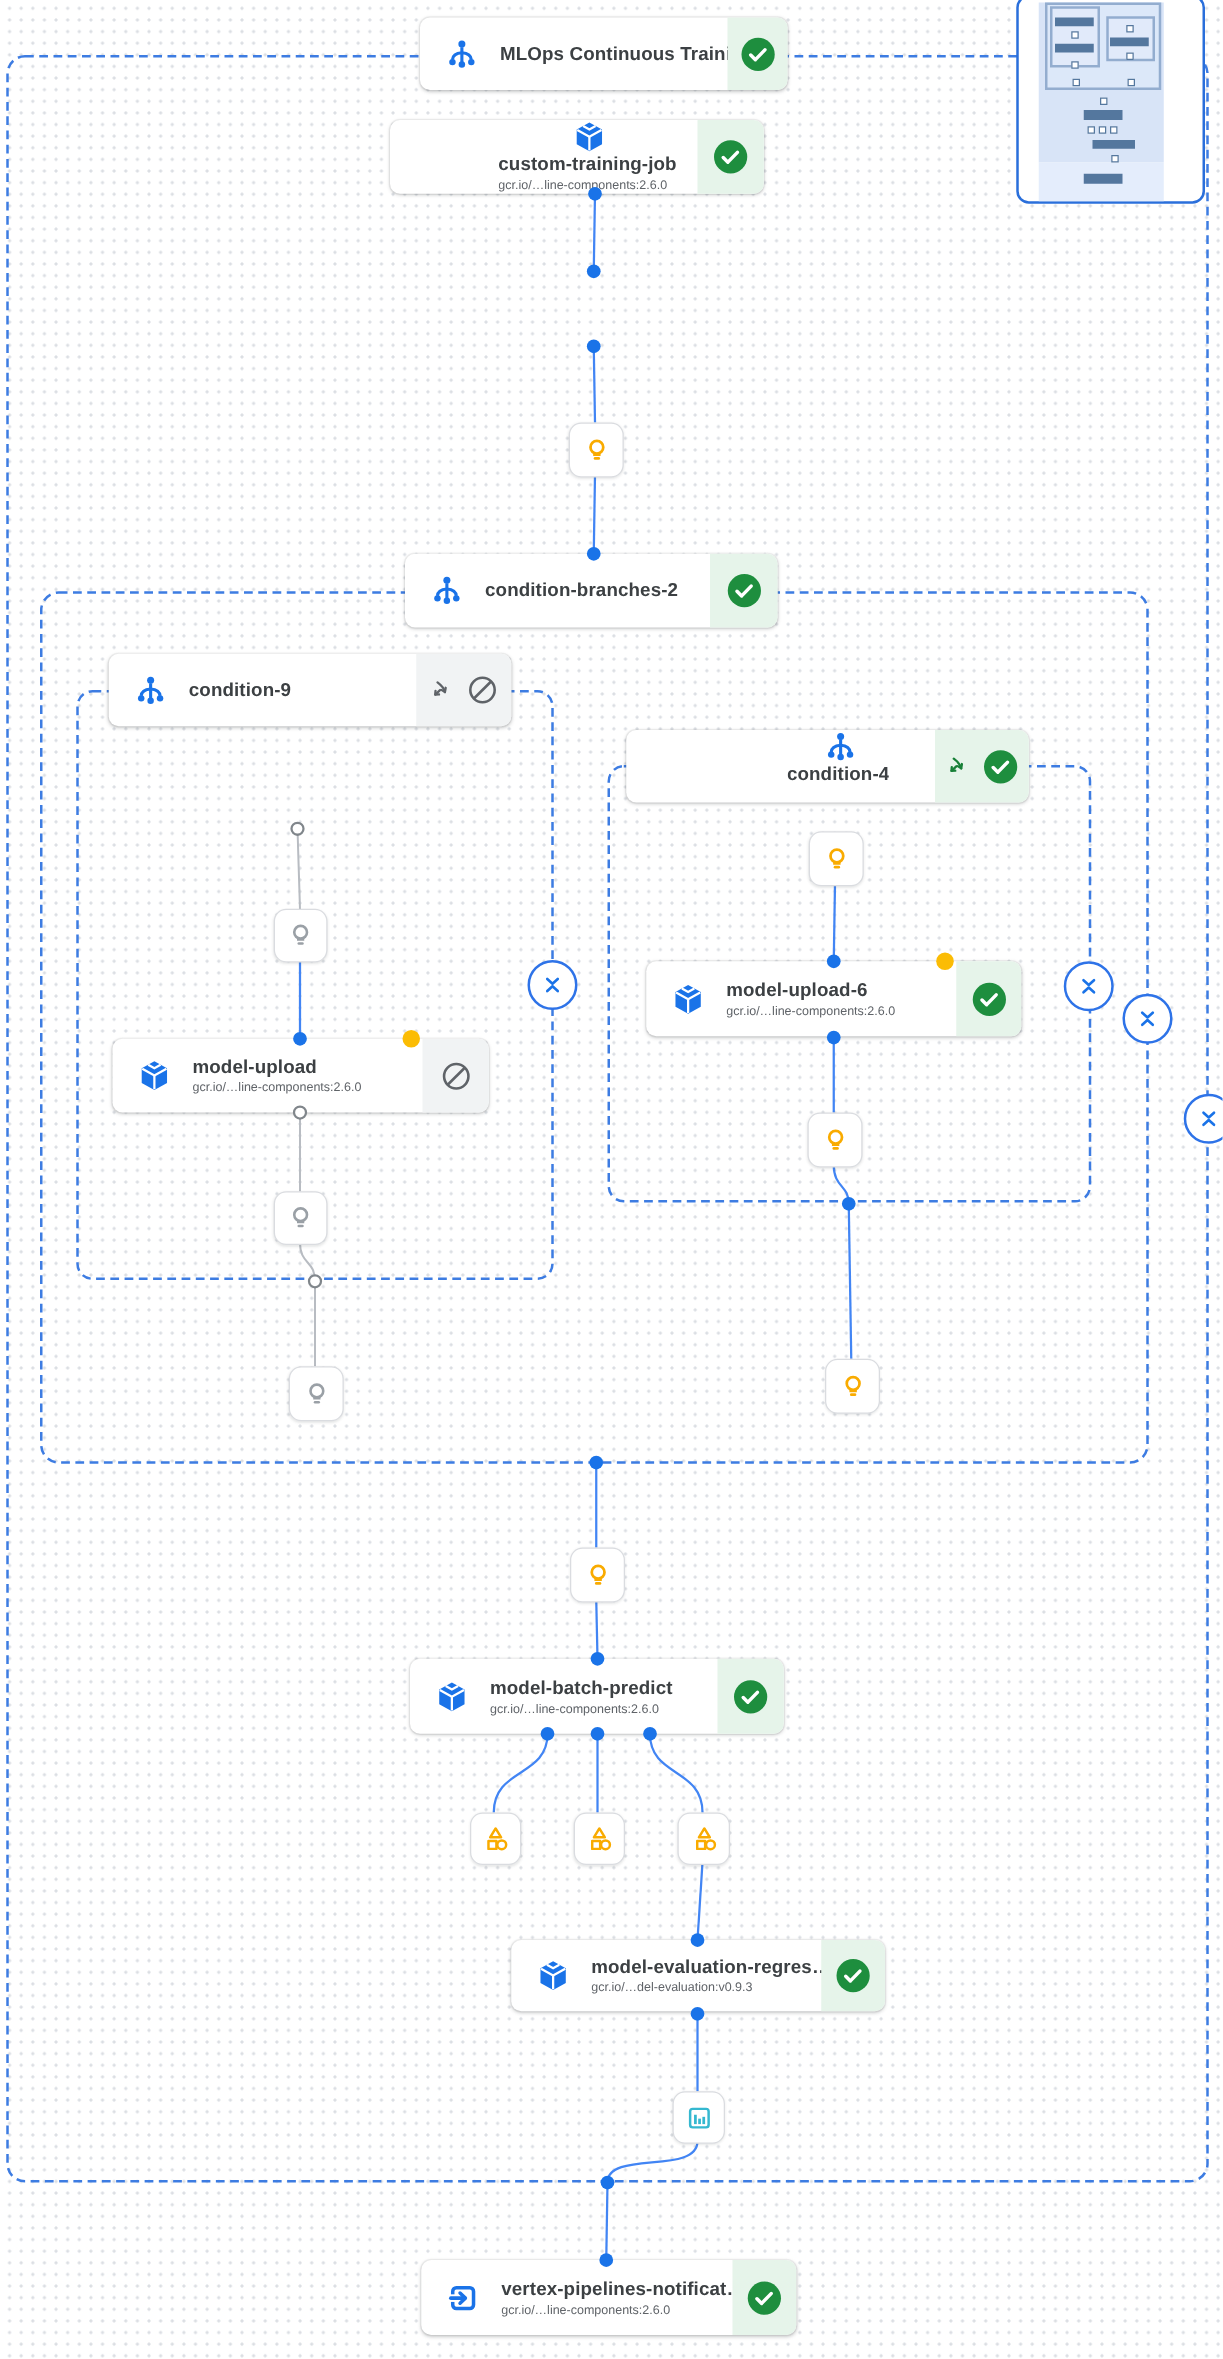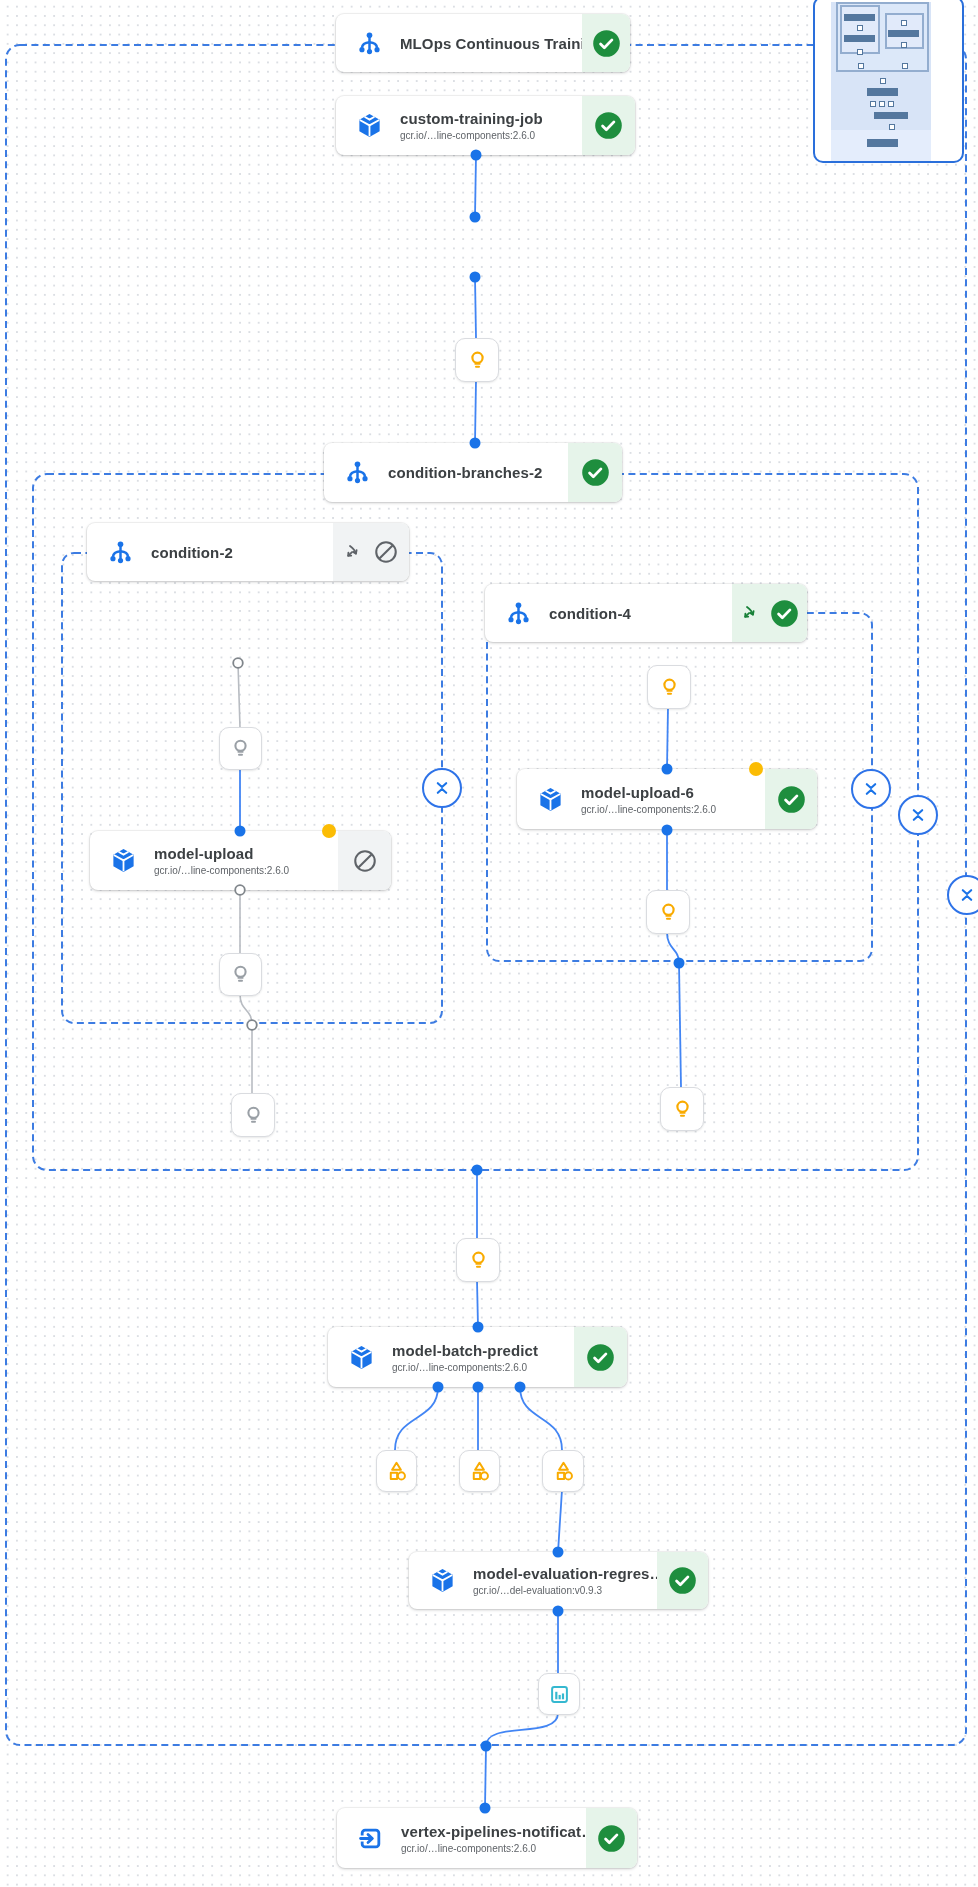--- a/index.html
+++ b/index.html
@@ -95,21 +95,21 @@
         <div class="ntitle">MLOps Continuous Traini…</div>
       </div>
     <div class="nstatus green" style="width:48px;">
       <svg width="29" height="29" viewBox="0 0 24 24">
           <circle cx="12" cy="12" r="11" fill="#1e8e3e"></circle>
           <path d="M7.1 12.4l3.1 3.1 6.3-6.5" fill="none" stroke="#fff" stroke-width="2.3" stroke-linecap="round" stroke-linejoin="round"></path>
         </svg>
     </div>
   </div>
 
-  <div class="node" style="left:336px;top:96px;width:299px;height:59px;">
+  <div class="node" style="left:312px;top:96px;width:299px;height:59px;flex-direction:column;">
     <span class="nicon">
       <svg width="27" height="27" viewBox="0 0 24 24">
           <path fill="#1a73e8" d="M12 1.8 21 6.8v10.4L12 22.2 3 17.2V6.8z"></path>
           <g stroke="#fff" stroke-width="1.6" fill="none">
             <path d="M3.4 7.1 12 11.9l8.6-4.8"></path>
             <path d="M12 11.9v9.7"></path>
             <path d="M7.6 4.3 12 6.8l4.4-2.5"></path>
           </g>
         </svg>
     </span>
@@ -161,21 +161,21 @@
             <path d="M12 10.8c-4.5.3-6.5 2-6.7 5" fill="none" stroke-width="2.2"></path>
             <path d="M12 10.8c4.5.3 6.5 2 6.7 5" fill="none" stroke-width="2.2"></path>
             <path d="M12 10.8v7" fill="none" stroke-width="2.2"></path>
             <circle cx="5.3" cy="17.5" r="2.3" stroke="none"></circle>
             <circle cx="12" cy="19.2" r="2.3" stroke="none"></circle>
             <circle cx="18.7" cy="17.5" r="2.3" stroke="none"></circle>
           </g>
         </svg>
     </span>
     <div class="ntext">
-        <div class="ntitle">condition-2</div>
+        <div class="ntitle">condition-9</div>
       </div>
     <div class="nstatus gray" style="width:76px;">
       <svg width="21" height="21" viewBox="0 0 24 24" fill="none" stroke="#5f6368" stroke-width="2.1" stroke-linecap="round" stroke-linejoin="round">
           <path d="M8 4.5c3.5 2.6 6 5.3 6.8 8.8"></path>
           <path d="M11.6 11.3l3.2 2 .7-3.9"></path>
           <path d="M10.3 11.5 6 15.6"></path>
           <path d="M6.2 12.2l-.3 3.5 3.5-.2"></path>
         </svg>
       <svg width="26" height="26" viewBox="0 0 24 24" fill="none" stroke="#5f6368" stroke-width="1.9">
           <circle cx="12" cy="12" r="9"></circle>
@@ -201,21 +201,21 @@
       <div class="nsub">gcr.io/…line-components:2.6.0</div>
     </div>
     <div class="nstatus gray" style="width:53px;">
       <svg width="26" height="26" viewBox="0 0 24 24" fill="none" stroke="#5f6368" stroke-width="1.9">
           <circle cx="12" cy="12" r="9"></circle>
           <path d="M5.7 18.3 18.3 5.7"></path>
         </svg>
     </div>
   </div>
 
-  <div class="node" style="left:485px;top:584px;width:322px;height:58px;">
+  <div class="node" style="left:501px;top:584px;width:322px;height:58px;flex-direction:column;">
     <span class="nicon">
       <svg width="27" height="27" viewBox="0 0 24 24">
           <g fill="#1a73e8" stroke="#1a73e8">
             <circle cx="12" cy="4.7" r="2.5" stroke="none"></circle>
             <path d="M12 7v4" fill="none" stroke-width="2.2"></path>
             <path d="M12 10.8c-4.5.3-6.5 2-6.7 5" fill="none" stroke-width="2.2"></path>
             <path d="M12 10.8c4.5.3 6.5 2 6.7 5" fill="none" stroke-width="2.2"></path>
             <path d="M12 10.8v7" fill="none" stroke-width="2.2"></path>
             <circle cx="5.3" cy="17.5" r="2.3" stroke="none"></circle>
             <circle cx="12" cy="19.2" r="2.3" stroke="none"></circle>

